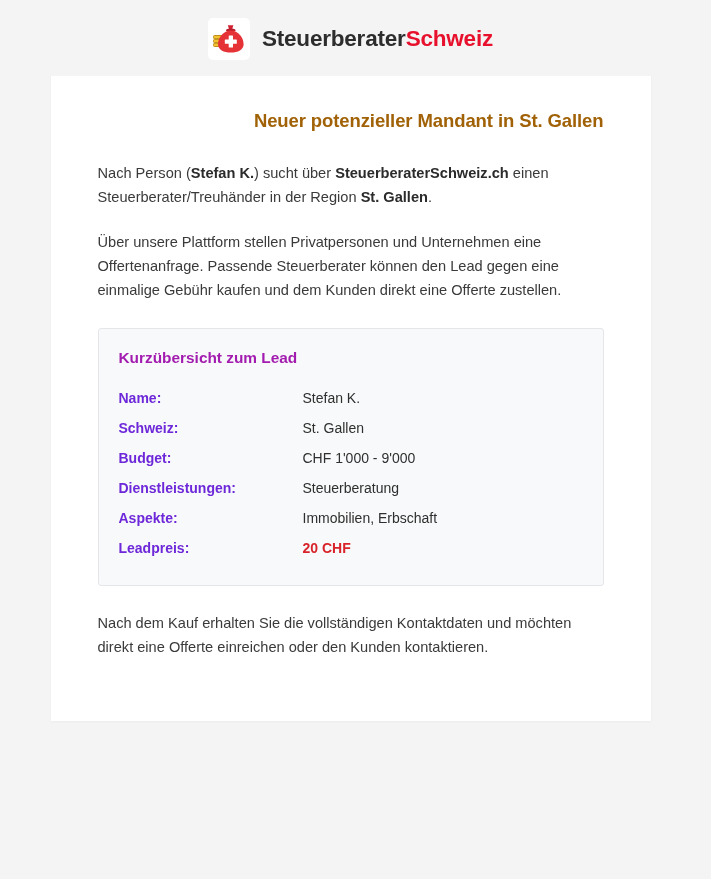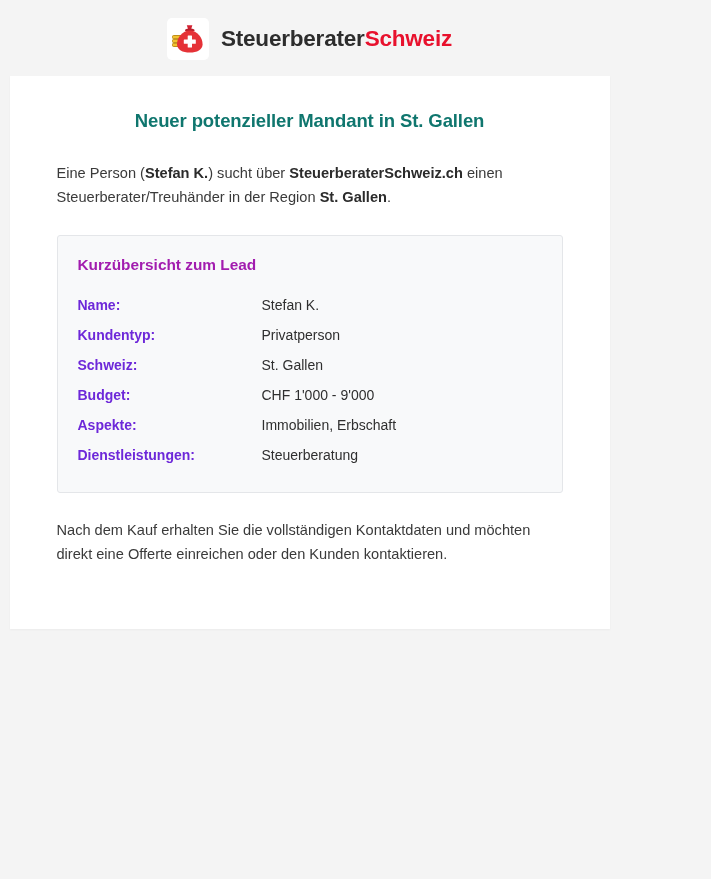--- a/index.html
+++ b/index.html
@@ -17,20 +17,21 @@
   }
 
   .page {
     width: 619px;
     min-height: 879px;
     box-sizing: border-box;
     background: #f4f4f4;
     display: flex;
     flex-direction: column;
     align-items: center;
+    margin-left: 41px;
   }
 
   
   .brand-header {
     margin-top: 18px;
     margin-bottom: 16px;
     display: flex;
     align-items: center;
     justify-content: center;
     gap: 12px;
@@ -60,24 +61,24 @@
   .card {
     width: 600px;
     box-sizing: border-box;
     background: #ffffff;
     padding: 34px 47px 40px 47px;
     box-shadow: 0 1px 2px rgba(0,0,0,0.04);
   }
 
   .card-title {
     margin: 0 0 30px 0;
-    text-align: center;
+    text-align: right;
     font-size: 18.5px;
     font-weight: bold;
-    color: #0f766e;
+    color: #a16207;
     letter-spacing: -0.1px;
   }
 
   .para {
     margin: 0 0 22px 0;
     font-size: 14.6px;
     line-height: 1.62;
     color: #3a3a3a;
   }
   .para b { font-weight: bold; color: #2b2b2b; }
@@ -174,50 +175,51 @@
     </div>
     <div class="brand-name">
       <span class="part-dark">Steuerberater</span><span class="part-red">Schweiz</span>
     </div>
   </div>
 
   <div class="card">
 
     <h1 class="card-title">Neuer potenzieller Mandant in St. Gallen</h1>
 
-    <p class="para"><span>Eine Person (</span><b>Stefan K.</b><span>) sucht über </span><b>SteuerberaterSchweiz.ch</b><span> einen Steuerberater/Treuhänder in der Region </span><b>St. Gallen</b><span>.</span></p>
-
+    <p class="para"><span>Nach Person (</span><b>Stefan K.</b><span>) sucht über </span><b>SteuerberaterSchweiz.ch</b><span> einen Steuerberater/Treuhänder in der Region </span><b>St. Gallen</b><span>.</span></p>
+
+    <p class="para">Über unsere Plattform stellen Privatpersonen und Unternehmen eine Offertenanfrage. Passende Steuerberater können den Lead gegen eine einmalige Gebühr kaufen und dem Kunden direkt eine Offerte zustellen.</p>
 
     <div class="summary-box">
       <div class="summary-title">Kurzübersicht zum Lead</div>
       <table class="summary-table">
         <tbody>
           <tr>
             <td class="label">Name:</td>
             <td class="value">Stefan K.</td>
           </tr>
           <tr>
-            <td class="label">Kundentyp:</td>
-            <td class="value">Privatperson</td>
-          </tr>
-          <tr>
             <td class="label">Schweiz:</td>
             <td class="value">St. Gallen</td>
           </tr>
           <tr>
             <td class="label">Budget:</td>
             <td class="value">CHF 1'000 - 9'000</td>
           </tr>
           <tr>
+            <td class="label">Dienstleistungen:</td>
+            <td class="value">Steuerberatung</td>
+          </tr>
+          <tr>
             <td class="label">Aspekte:</td>
             <td class="value">Immobilien, Erbschaft</td>
           </tr>
           <tr>
-            <td class="label">Dienstleistungen:</td>
-            <td class="value">Steuerberatung</td>
+            <td class="label">Leadpreis:</td>
+            <td class="value price">20 CHF</td>
           </tr>
         </tbody>
       </table>
     </div>
 
     <p class="para">Nach dem Kauf erhalten Sie die vollständigen Kontaktdaten und möchten direkt eine Offerte einreichen oder den Kunden kontaktieren.</p>
 
 
 
   </div>

